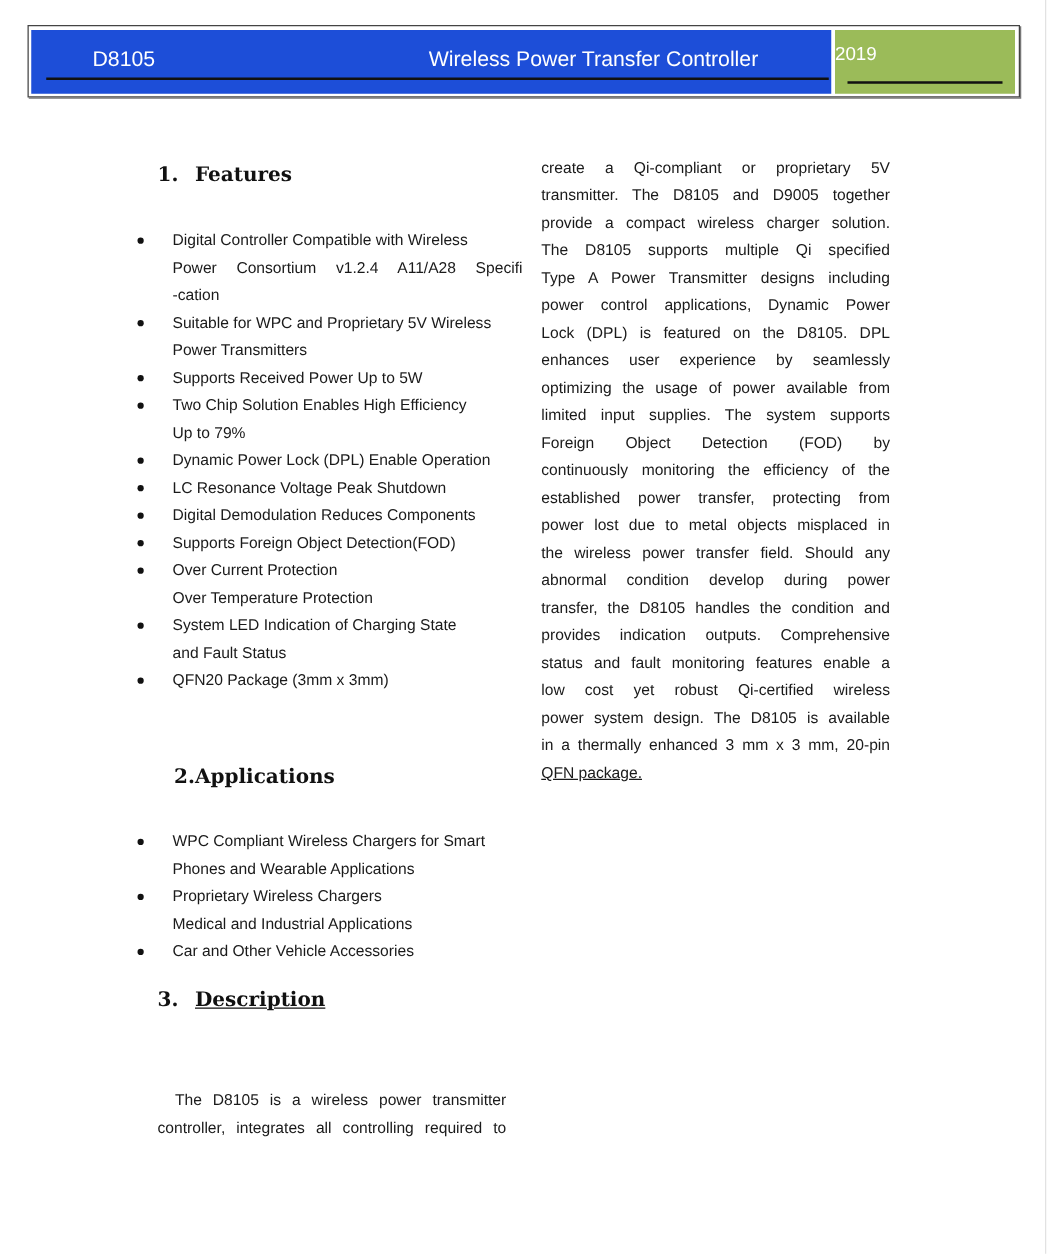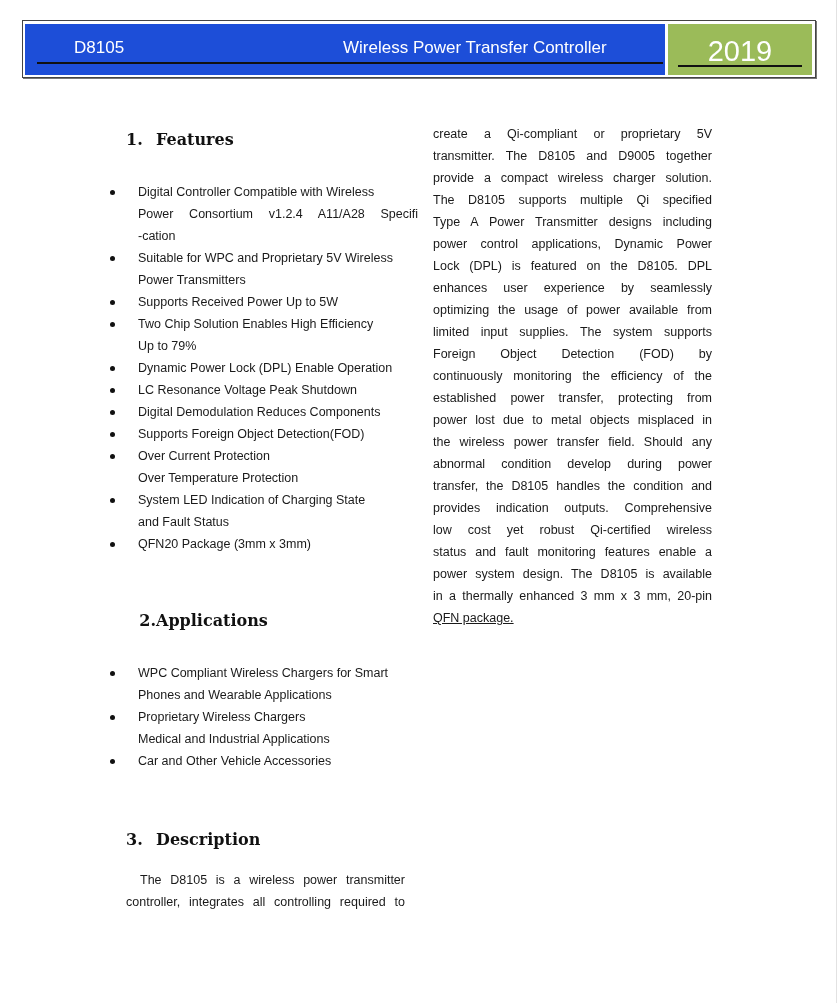--- a/index.html
+++ b/index.html
@@ -14,21 +14,21 @@
   }
   .hdr-orange {
     position: absolute; left: 2px; top: 3px; width: 640px; height: 51px; background: #1d4ed8;
   }
   .hdr-green {
     position: absolute; left: 645px; top: 3px; width: 144px; height: 51px; background: #9bbb59;
   }
   .hdr-code { position: absolute; left: 49px; top: 14px; color: #fff; font-size: 17px; }
   .hdr-title { position: absolute; left: 318px; top: 14px; color: #fff; font-size: 17px; }
   .hdr-line-o { position: absolute; left: 12px; top: 38px; width: 626px; height: 2px; background: #111; }
-  .hdr-year { position: absolute; left: 0; width: 144px; text-align: center; top: 11px; color: #fff; font-size: 29px; }
+  .hdr-year { position: absolute; left: 0; width: 144px; top: 11px; color: #fff; font-size: 15px; }
   .hdr-line-g { position: absolute; left: 10px; top: 41px; width: 124px; height: 2px; background: #111; }
 
   .section-title {
     position: absolute; left: 126px; font-family: "DejaVu Serif", "Liberation Serif", serif;
     font-weight: bold; font-size: 16px; color: #111;
   }
   .section-title .num { display: inline-block; width: 30px; }
   ul.blist { position: absolute; left: 96px; margin: 12px; padding: 0; list-style: none; width: 310px; }
   ul.blist li { position: relative; padding-left: 30px; font-size: 12.5px; line-height: 22px; }
   ul.blist li .dot { position: absolute; left: 2px; top: 9px; width: 5px; height: 5px; border-radius: 50%; background: #111; }
@@ -127,21 +127,21 @@
       <span class="dot"></span>
     <span class="ln">Proprietary Wireless Chargers</span>
     <span class="ln">Medical and Industrial Applications</span>
     </li>
   <li>
       <span class="dot"></span>
     <span class="ln">Car and Other Vehicle Accessories</span>
     </li>
 </ul>
 
-<div class="section-title" style="top:830px;">
+<div class="section-title" style="top:790px;text-decoration:underline;">
   <span class="num">3.</span><span>Description</span>
 </div>
 <div class="desc-left">
   <span class="ln first">The D8105 is a wireless power transmitter</span>
   <span class="ln">controller, integrates all controlling required to</span>
 </div>
 
 <div class="desc-right">
   <span class="ln">create a Qi-compliant or proprietary 5V</span>
   <span class="ln">transmitter. The D8105 and D9005 together</span>
@@ -154,18 +154,18 @@
   <span class="ln">optimizing the usage of power available from</span>
   <span class="ln">limited input supplies. The system supports</span>
   <span class="ln">Foreign Object Detection (FOD) by</span>
   <span class="ln">continuously monitoring the efficiency of the</span>
   <span class="ln">established power transfer, protecting from</span>
   <span class="ln">power lost due to metal objects misplaced in</span>
   <span class="ln">the wireless power transfer field. Should any</span>
   <span class="ln">abnormal condition develop during power</span>
   <span class="ln">transfer, the D8105 handles the condition and</span>
   <span class="ln">provides indication outputs. Comprehensive</span>
+  <span class="ln">status and fault monitoring features enable a</span>
   <span class="ln">low cost yet robust Qi-certified wireless</span>
-  <span class="ln">status and fault monitoring features enable a</span>
   <span class="ln">power system design. The D8105 is available</span>
   <span class="ln">in a thermally enhanced 3 mm x 3 mm, 20-pin</span>
   <span class="ln last">QFN package.</span>
 </div>
 
 </body></html>

